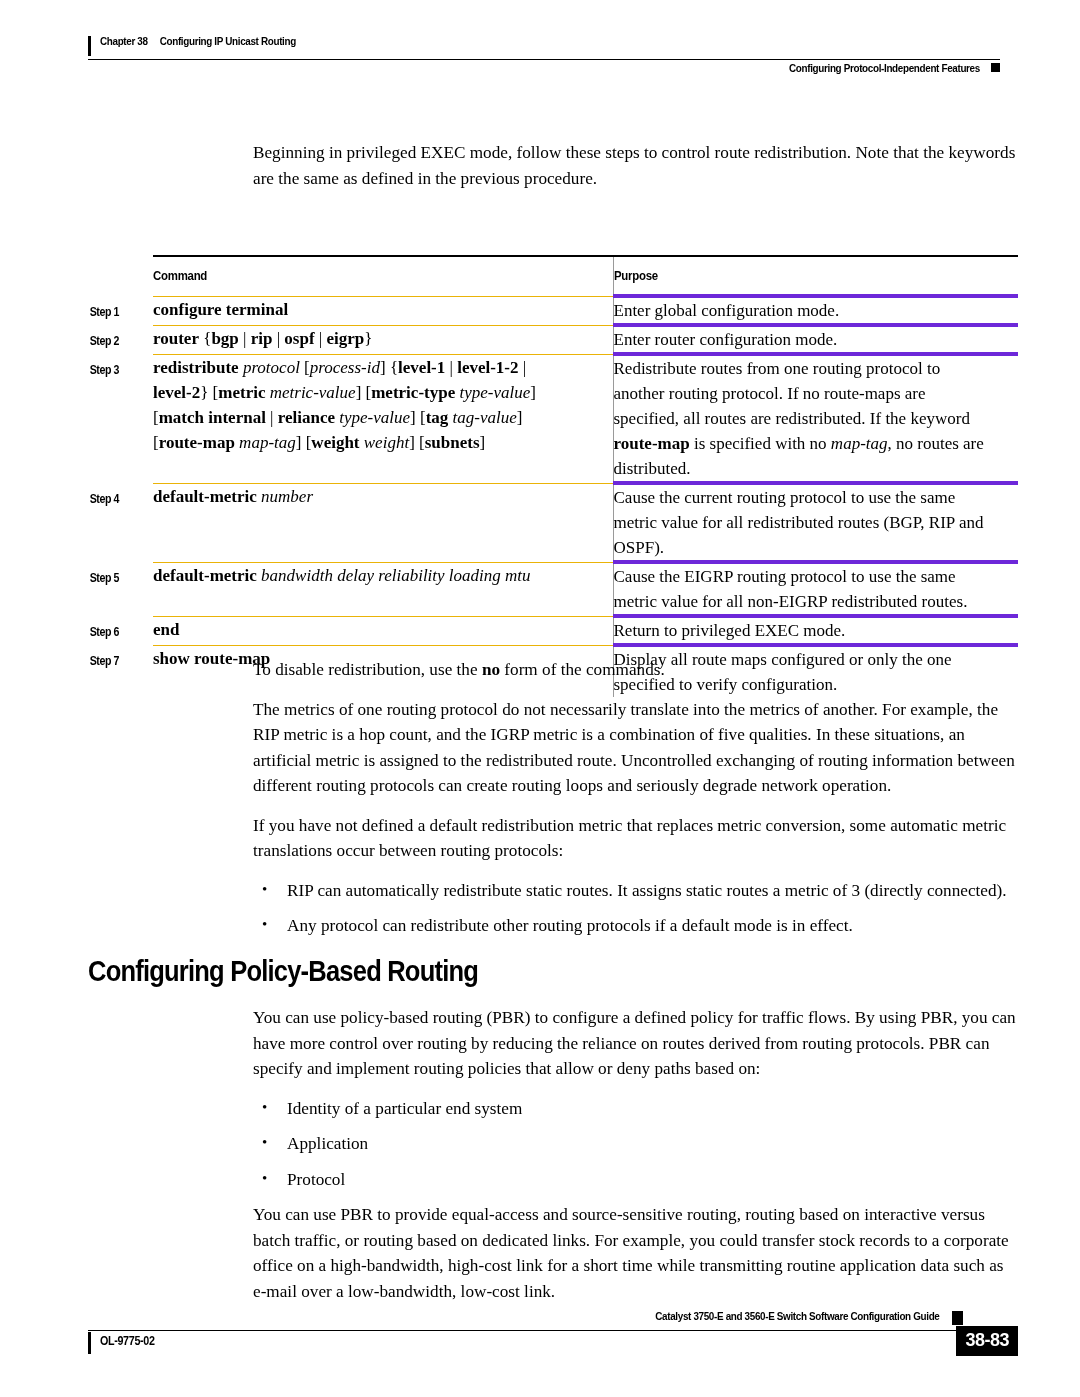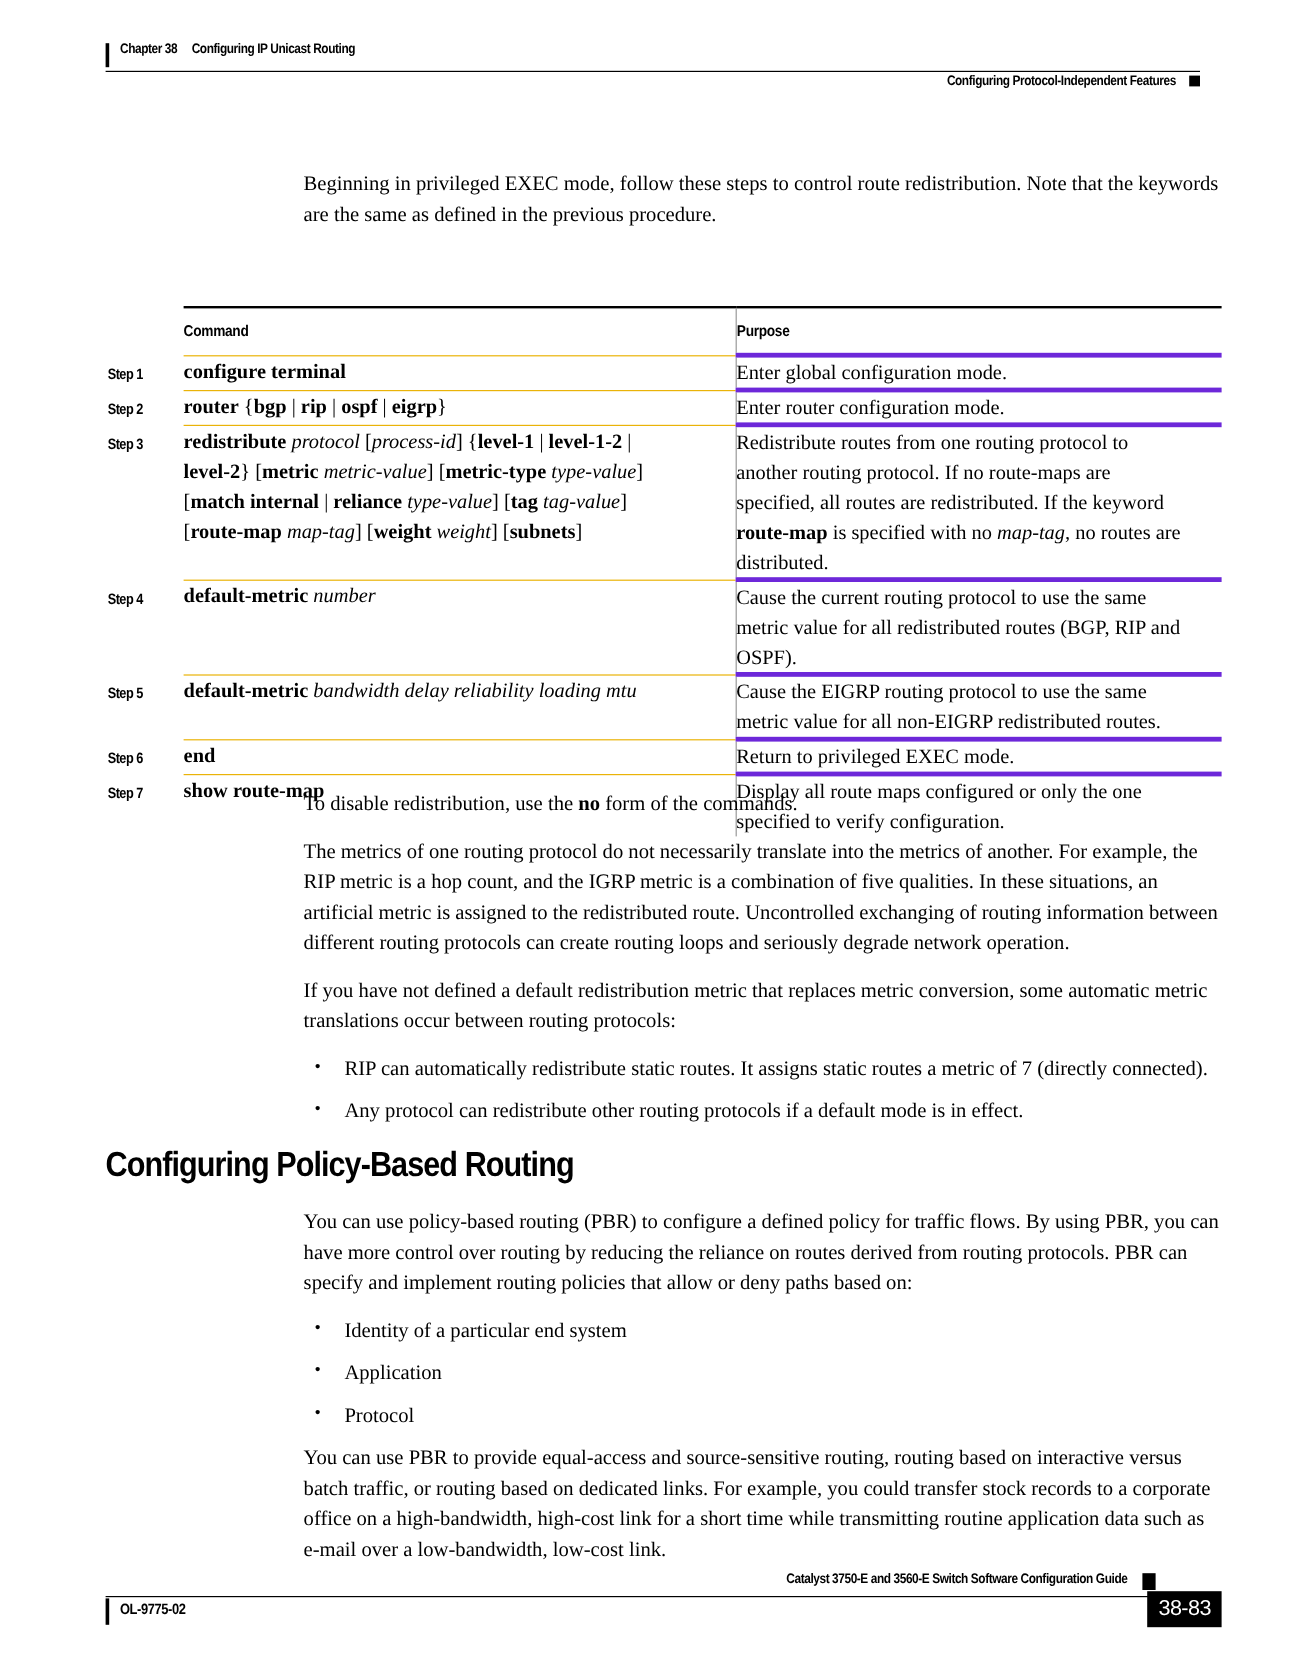--- a/index.html
+++ b/index.html
@@ -248,21 +248,21 @@
     transform-origin: left top;
     white-space: nowrap;
   }
   .foot-pageno {
     position: absolute;
     right: 0px;
     top: 16px;
     background: #000;
     color: #fff;
     font-family: "Liberation Sans", "DejaVu Sans", sans-serif;
-    font-weight: normal;
+    font-weight: bold;
     font-size: 18px;
     letter-spacing: -0.5px;
     padding: 4px 9px 5px 9px;
     white-space: nowrap;
   }
 </style>
 </head>
 <body>
 
 <div class="page">
@@ -377,21 +377,21 @@
   </div>
 
   <div class="bodycol" style="top:657px;">
     <p class="body">To disable redistribution, use the <b>no</b> form of the commands.</p>
 
     <p class="body">The metrics of one routing protocol do not necessarily translate into the metrics of another. For example, the RIP metric is a hop count, and the IGRP metric is a combination of five qualities. In these situations, an artificial metric is assigned to the redistributed route. Uncontrolled exchanging of routing information between different routing protocols can create routing loops and seriously degrade network operation.</p>
 
     <p class="body">If you have not defined a default redistribution metric that replaces metric conversion, some automatic metric translations occur between routing protocols:</p>
 
     <ul class="bullets">
-      <li><span class="bul">•</span><span>RIP can automatically redistribute static routes. It assigns static routes a metric of 7 (directly connected).</span></li>
+      <li><span class="bul">•</span><span>RIP can automatically redistribute static routes. It assigns static routes a metric of 3 (directly connected).</span></li>
       <li><span class="bul">•</span><span>Any protocol can redistribute other routing protocols if a default mode is in effect.</span></li>
     </ul>
   </div>
 
   <div class="h1" style="top:955px;">Configuring Policy-Based Routing</div>
 
   <div class="bodycol" style="top:1005px;">
     <p class="body">You can use policy-based routing (PBR) to configure a defined policy for traffic flows. By using PBR, you can have more control over routing by reducing the reliance on routes derived from routing protocols. PBR can specify and implement routing policies that allow or deny paths based on:</p>
 
     <ul class="bullets">

